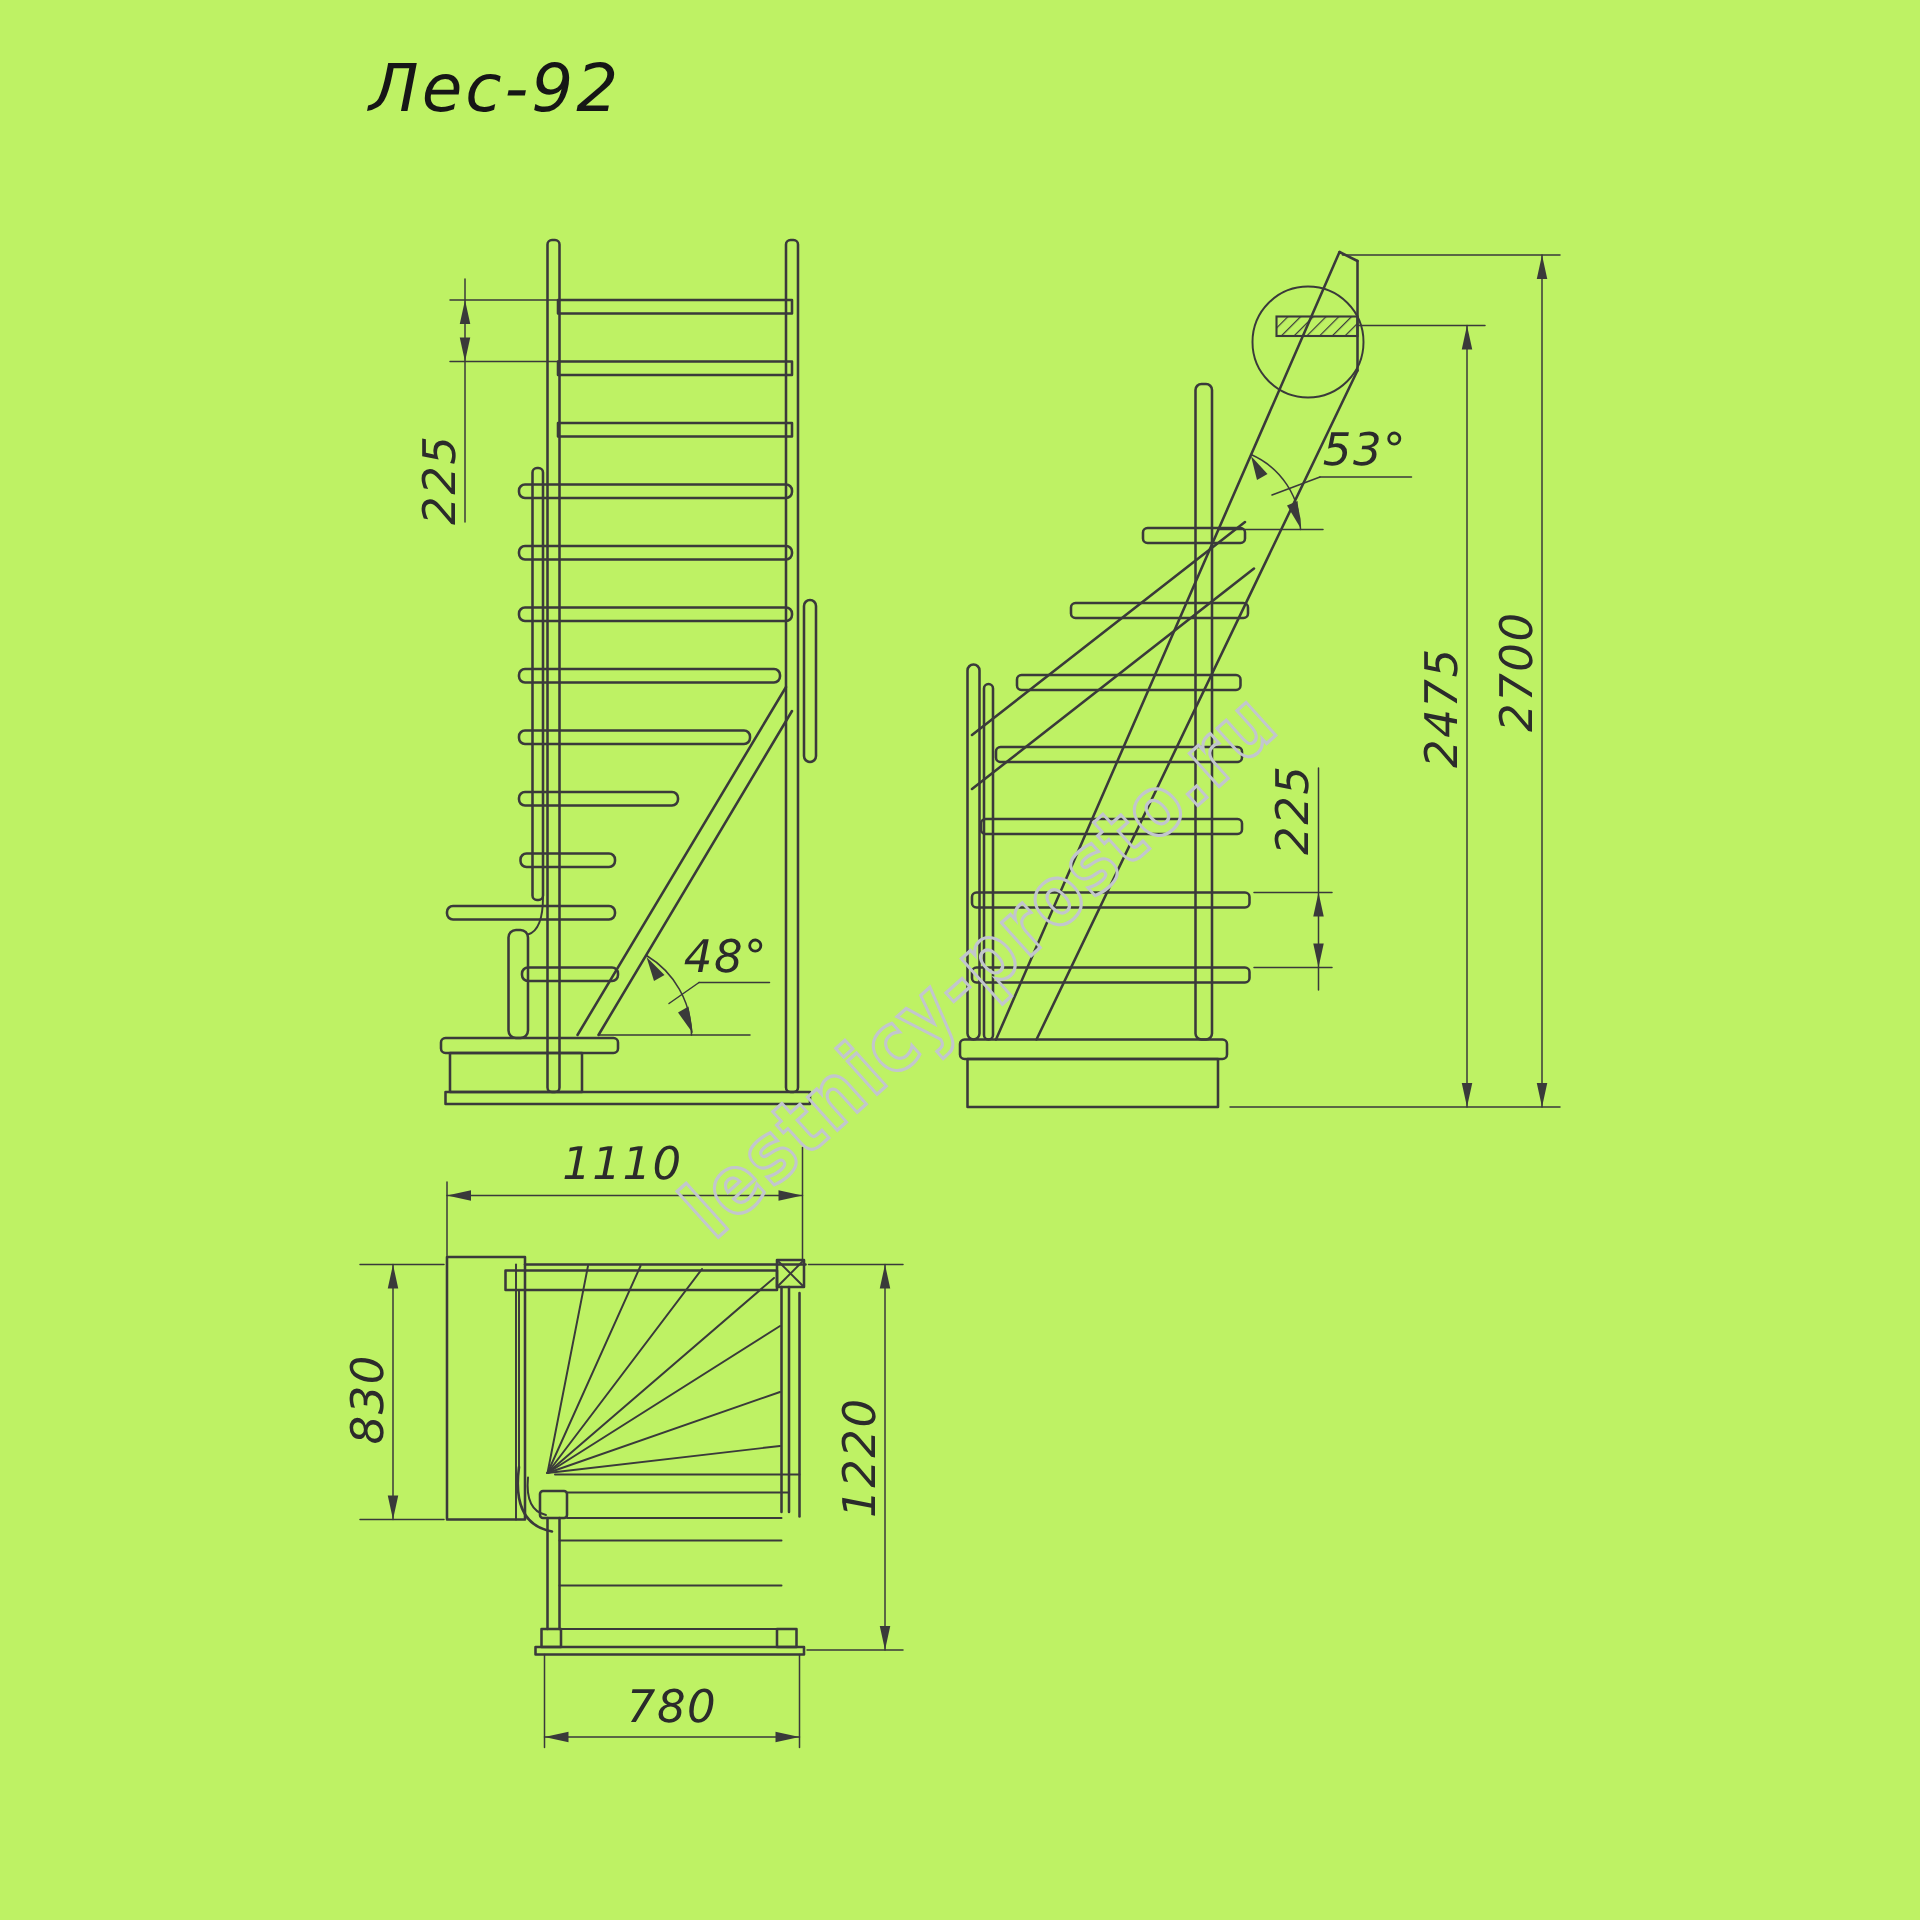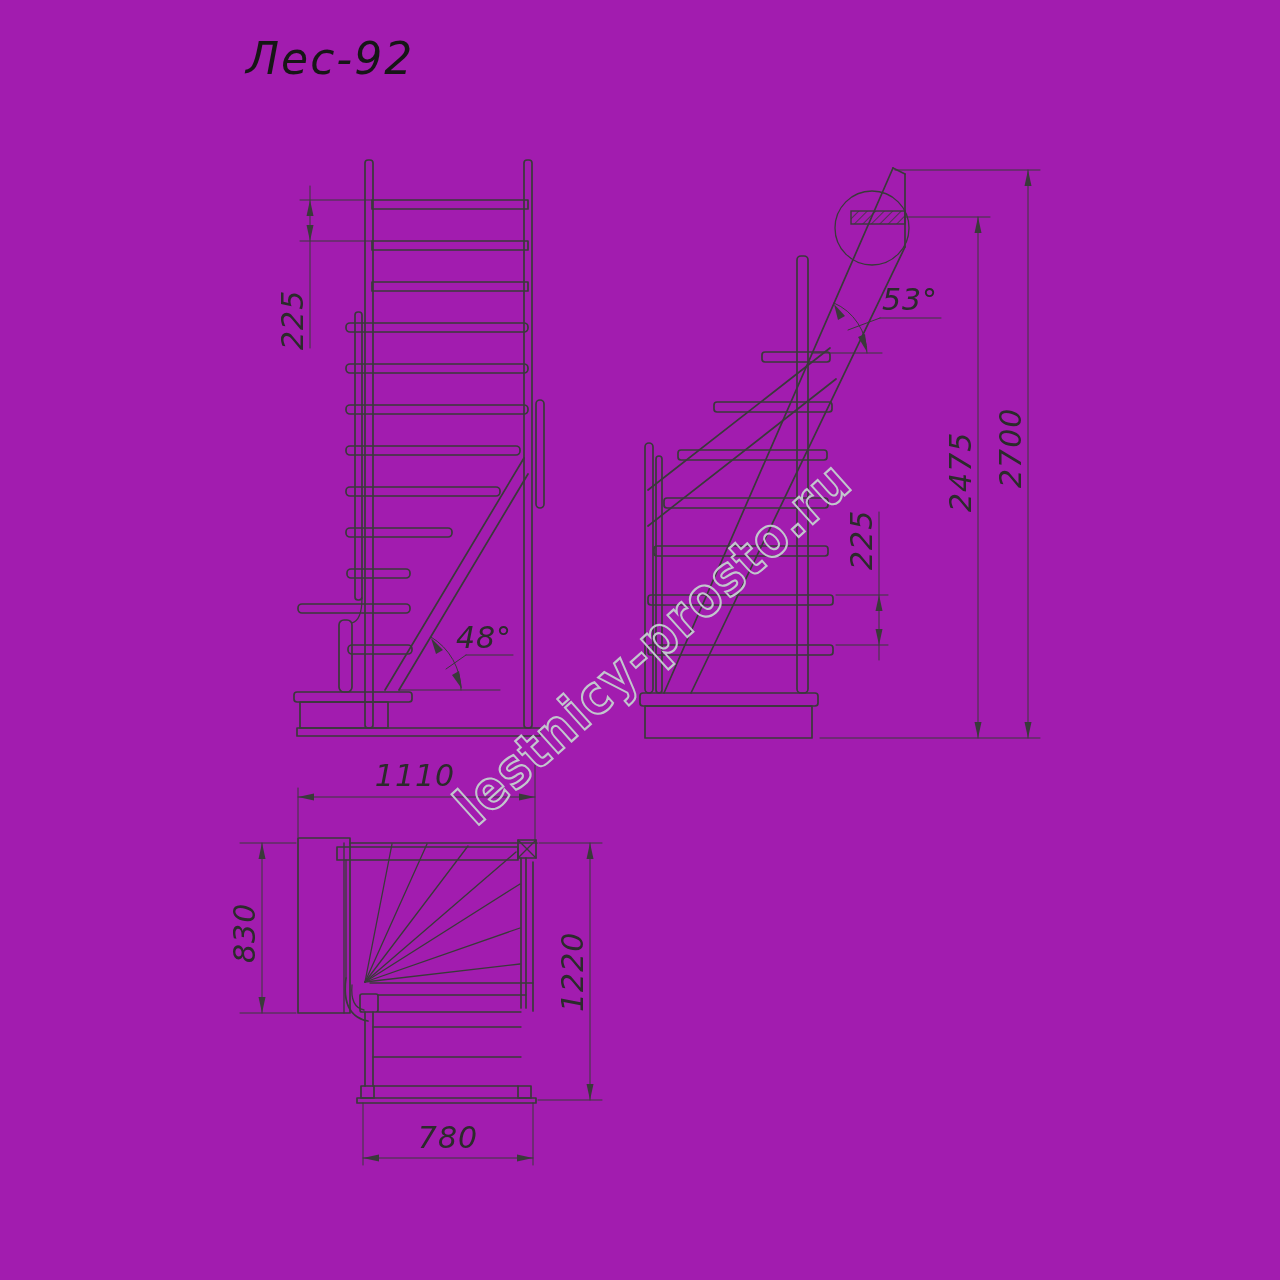--- a/index.html
+++ b/index.html
@@ -1,16 +1,16 @@
 <!DOCTYPE html>
 <html><head>
 <meta charset="utf-8">
 <style>
   html,body{margin:0;padding:0;background:#ffffff;}
-  .page{position:relative;width:1280px;height:1280px;background:#a21caf;overflow:hidden;
+  .page{position:relative;width:1280px;height:1280px;background:#bef264;overflow:hidden;
         font-family:"DejaVu Sans",sans-serif;}
   svg{display:block;}
   .s  {fill:none;stroke:#3a3a3a;stroke-width:1.7;stroke-linecap:round;stroke-linejoin:round;}
   .s2 {fill:none;stroke:#3a3a3a;stroke-width:1.3;stroke-linecap:round;}
   .d  {fill:none;stroke:#3a3a3a;stroke-width:1;stroke-linecap:round;}
   .ar {fill:#3a3a3a;stroke:none;}
   .dt {font:italic 30px "DejaVu Sans",sans-serif;fill:#2b2b2b;letter-spacing:1px;}
   .ttl{font:italic 44px "DejaVu Sans",sans-serif;fill:#161616;letter-spacing:2px;}
   .wm {font:700 54px "DejaVu Sans",sans-serif;fill:none;stroke:#c2c6cd;stroke-width:2.2;letter-spacing:2px;}
 </style>

